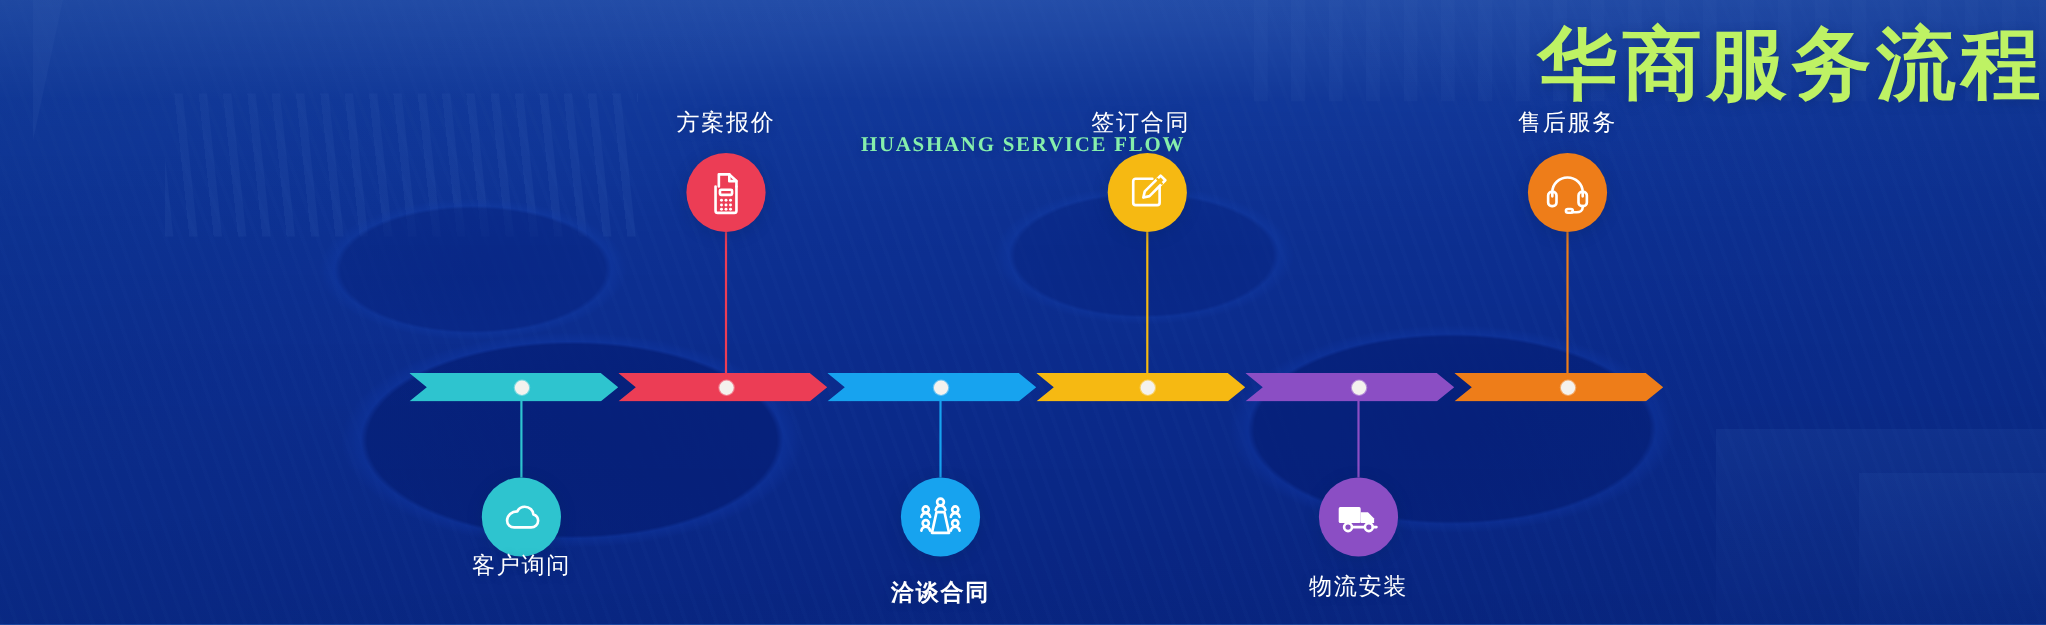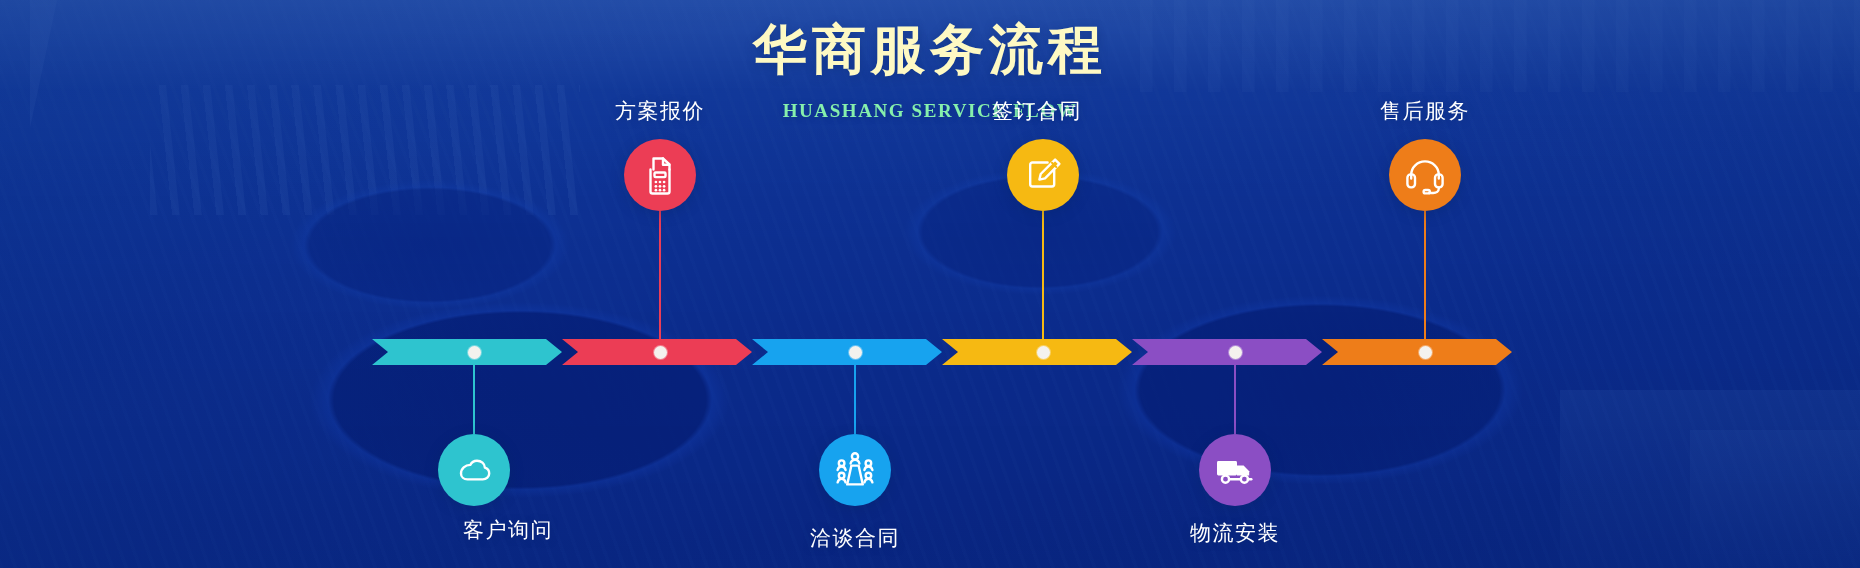--- a/index.html
+++ b/index.html
@@ -53,26 +53,27 @@
   }
   .bg-vignette {
     position: absolute;
     inset: 0;
     background: radial-gradient(ellipse 1200px 600px at 50% 45%, rgba(0,0,0,0) 40%, rgba(10,48,130,.28) 100%);
   }
 
   
   .header { position: absolute; left: 0; right: 0; top: 18px; text-align: center; }
   .title {
-    color: #fef9c3;
-    font-size: 54px;
+    color: #bef264;
+    font-size: 72px;
     font-weight: bold;
     letter-spacing: 5px;
     line-height: 1.15;
     text-shadow: 0 2px 10px rgba(8,40,110,.45);
+    text-align: right;
   }
   .subtitle {
     margin-top: 20px;
     color: #86efac;
     font-family: "Liberation Serif", "DejaVu Serif", serif;
     font-size: 19px;
     font-weight: bold;
     letter-spacing: 1.6px;
     text-shadow: 0 1px 6px rgba(8,40,110,.4);
     text-align: center;
@@ -151,21 +152,21 @@
       <div class="chev first" style="left: 372px; top: 339px; width: 190px; background: rgb(46, 196, 207);"></div>
       <div class="stem" style="left: 474px; background: rgb(46, 196, 207); top: 352px; height: 82px;"></div>
       <div class="node-dot" style="left: 474px;"></div>
       <div class="bubble" style="left: 474px; top: 434px; background: rgb(46, 196, 207);">
         <span>
           <svg width="40" height="40" viewBox="0 0 40 40">
         <path d="M7 23.5c0-5 4.2-8.6 9.3-8.6 1.2-2.6 3.7-4.2 6.7-4.2 4.3 0 7.7 3 7.9 7 2.6.8 4.3 3 4.3 5.7 0 3.4-2.8 6-6.4 6H13.4C9.8 29.4 7 26.9 7 23.5z" fill="none" stroke="#ffffff" stroke-width="2.4" stroke-linecap="round" stroke-linejoin="round"></path>
       </svg>
         </span>
       </div>
-      <div class="step-label" style="left: 474px; top: 516px; margin-left: 34px;">客户询问</div>
+      <div class="step-label" style="left: 474px; top: 500px;">客户询问</div>
       <div class="chev" style="left: 562px; top: 339px; width: 190px; background: rgb(236, 61, 85);"></div>
       <div class="stem" style="left: 660px; background: rgb(236, 61, 85); top: 211px; height: 141px;"></div>
       <div class="node-dot" style="left: 660px;"></div>
       <div class="bubble" style="left: 660px; top: 139px; background: rgb(236, 61, 85);">
         <span>
           <svg width="40" height="42" viewBox="0 0 40 42">
         <path d="M10.5 15.5v22a2 2 0 0 0 2 2h15a2 2 0 0 0 2-2v-22" fill="none" stroke="#ffffff" stroke-width="2.4" stroke-linecap="round" stroke-linejoin="round"></path>
         <path d="M13.5 15.5V4.5h9.5l6.5 6v5" fill="none" stroke="#ffffff" stroke-width="2.4" stroke-linecap="round" stroke-linejoin="round"></path>
         <path d="M23 4.5v6.2h6.3" fill="none" stroke="#ffffff" stroke-width="2.4" stroke-linecap="round" stroke-linejoin="round"></path>
         <rect x="14.5" y="18.5" width="11" height="4.6" rx="1" fill="none" stroke="#ffffff" stroke-width="2.4" stroke-linecap="round" stroke-linejoin="round"></rect>
@@ -195,21 +196,21 @@
         <circle cx="34.4" cy="13.2" r="2.8" fill="none" stroke="#ffffff" stroke-width="2.4" stroke-linecap="round" stroke-linejoin="round"></circle>
         <path d="M30.4 20c.5-2.2 2-3.5 4-3.5s3.5 1.3 4 3.5" fill="none" stroke="#ffffff" stroke-width="2.4" stroke-linecap="round" stroke-linejoin="round"></path>
         <circle cx="7.6" cy="25.6" r="2.8" fill="none" stroke="#ffffff" stroke-width="2.4" stroke-linecap="round" stroke-linejoin="round"></circle>
         <path d="M3.6 32.4c.5-2.2 2-3.5 4-3.5s3.5 1.3 4 3.5" fill="none" stroke="#ffffff" stroke-width="2.4" stroke-linecap="round" stroke-linejoin="round"></path>
         <circle cx="34.4" cy="25.6" r="2.8" fill="none" stroke="#ffffff" stroke-width="2.4" stroke-linecap="round" stroke-linejoin="round"></circle>
         <path d="M30.4 32.4c.5-2.2 2-3.5 4-3.5s3.5 1.3 4 3.5" fill="none" stroke="#ffffff" stroke-width="2.4" stroke-linecap="round" stroke-linejoin="round"></path>
         <path d="M17.4 15.6h7.2l4.2 18.8H13.2z" fill="none" stroke="#ffffff" stroke-width="2.4" stroke-linecap="round" stroke-linejoin="round"></path>
       </svg>
         </span>
       </div>
-      <div class="step-label" style="left: 855px; top: 524px;">洽谈合同</div>
+      <div class="step-label" style="left: 855px; top: 524px; font-weight: bold;">洽谈合同</div>
       <div class="chev" style="left: 942px; top: 339px; width: 190px; background: rgb(246, 185, 18);"></div>
       <div class="stem" style="left: 1043px; background: rgb(246, 185, 18); top: 211px; height: 141px;"></div>
       <div class="node-dot" style="left: 1043px;"></div>
       <div class="bubble" style="left: 1043px; top: 139px; background: rgb(246, 185, 18);">
         <span>
           <svg width="42" height="42" viewBox="0 0 42 42">
         <path d="M25.6 8.5H10.4a2.2 2.2 0 0 0-2.2 2.2v19.6a2.2 2.2 0 0 0 2.2 2.2H30a2.2 2.2 0 0 0 2.2-2.2V16" fill="none" stroke="#ffffff" stroke-width="2.4" stroke-linecap="round" stroke-linejoin="round"></path>
         <path d="M33.1 5.6l4.3 4.3-14.4 14.4-5.6 1.3 1.3-5.6z" fill="none" stroke="#ffffff" stroke-width="2.4" stroke-linecap="round" stroke-linejoin="round"></path>
         <path d="M30 8.7l4.3 4.3" stroke="#f6b912" stroke-width="2" stroke-linecap="round"></path>
       </svg>

